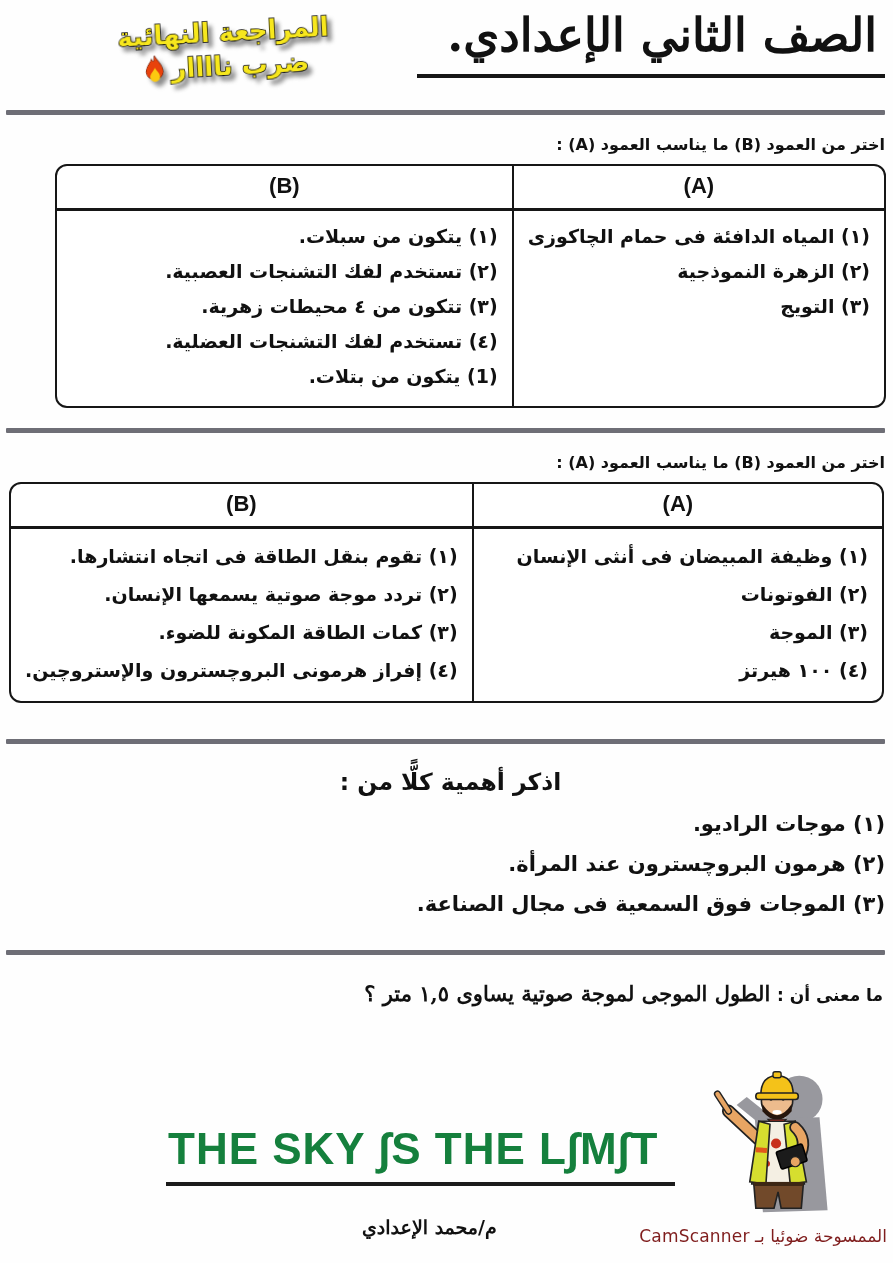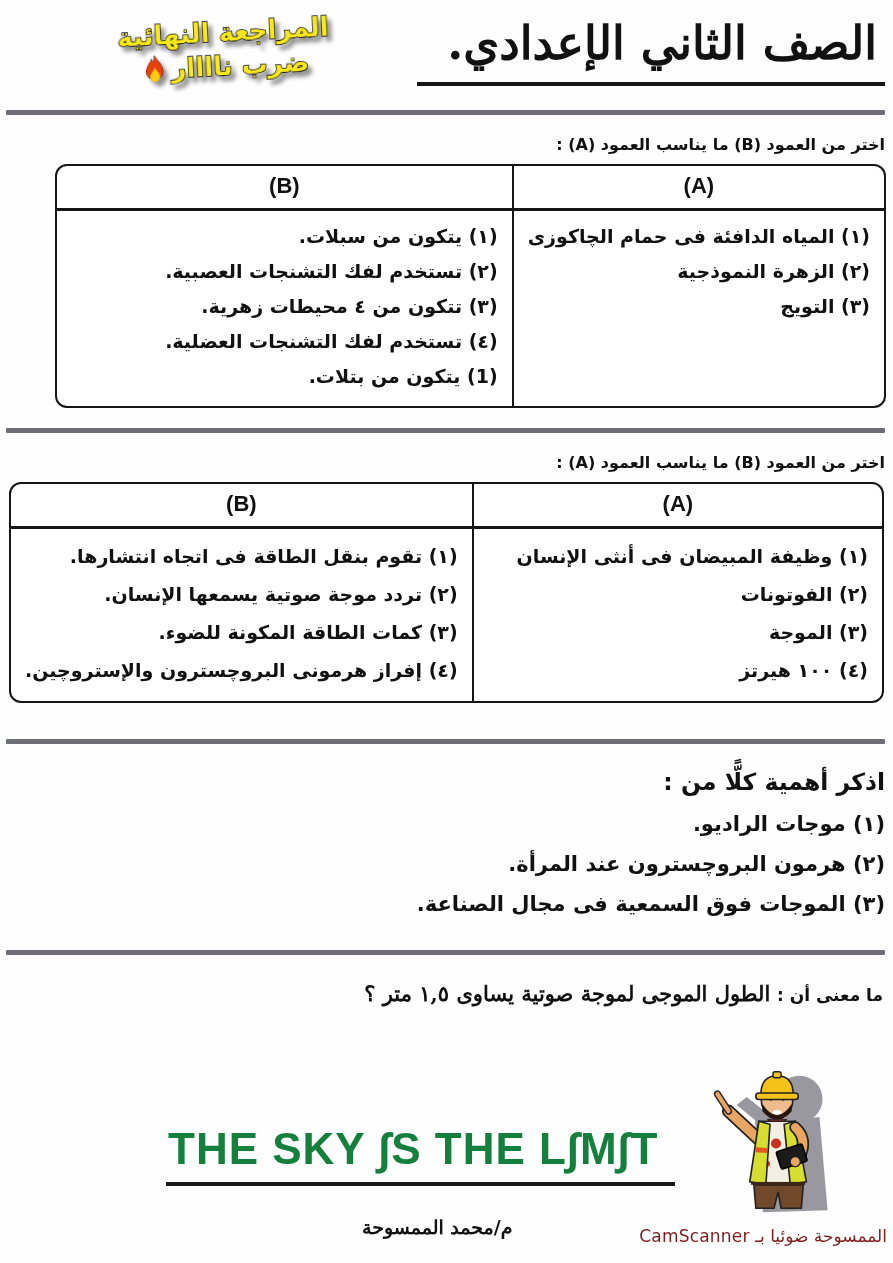--- a/index.html
+++ b/index.html
@@ -4,21 +4,21 @@
 <style>
   html,body{margin:0;padding:0;background:#ffffff;}
   .page{
     position:relative;width:893px;height:1263px;background:#fefefe;
     font-family:"DejaVu Sans","Liberation Sans",sans-serif;color:#111;
     direction:rtl;overflow:hidden;
   }
 
   
   .title{
-    position:absolute;top:16px;right:8px;margin:0;
+    position:absolute;top:8px;right:8px;margin:0;
     font-size:46px;font-weight:bold;letter-spacing:-1px;
     border-bottom:4px solid #161616;padding:0 8px 12px 30px;
     font-family:"DejaVu Serif","Liberation Serif",serif;
   }
   .stamp{
     position:absolute;top:16px;left:118px;transform:rotate(-3deg);
     text-align:center;font-weight:800;font-size:26px;line-height:1.3;
     color:#f7e71d;-webkit-text-stroke:1.4px #000;paint-order:stroke fill;
     filter:drop-shadow(4px 5px 2px #8f8f8f);white-space:nowrap;
   }
@@ -29,21 +29,21 @@
   .rule{height:5px;background:#6e6e76;margin:0 8px 0 6px;border-radius:1px;}
   .r1{margin-top:110px;}
   .r2{margin-top:20px;}
   .r3{margin-top:36px;}
   .r4{margin-top:26px;}
 
   
   .qheading{
     margin:20px 8px 10px 0;font-size:16px;font-weight:bold;letter-spacing:0;
   }
-  .impheading{margin:24px 8px 8px 16px;font-size:23.5px;font-weight:bold;}
+  .impheading{margin:24px 8px 8px 16px;font-size:23.5px;font-weight:bold;text-align:center;}
 
   
   .tbl-frame{border:2.5px solid #161616;border-radius:12px;overflow:hidden;background:#fff;}
   .t1{margin:8px 55px 0 7px;margin-right:55px;margin-left:7px;}
   
   .t1{margin:8px 7px 0 55px;}
   .t2{margin:10px 9px 0 9px;}
   table{width:100%;border-collapse:collapse;}
   th{
     font-size:22px;font-weight:bold;text-align:center;
@@ -182,21 +182,21 @@
 
   <div class="rule r4"></div>
 
   <div class="meaning">
     <span class="label">ما معنى أن :</span>
     <span class="text">الطول الموجى لموجة صوتية يساوى ١,٥ متر ؟</span>
   </div>
 
   <div class="footer">
     <div class="motto">THE SKY ∫S THE L∫M∫T</div>
-    <div class="signature">م/محمد الممسوحة</div>
+    <div class="signature">م/محمد الإعدادي</div>
   </div>
 
   <svg class="worker" viewBox="0 0 190 165">
 
     <g fill="#98989e">
       <circle cx="122" cy="40" r="23"></circle>
       <path d="M78 60 L142 58 L150 150 L86 152 Z"></path>
       <path d="M92 72 L60 46 L70 38 L100 62 Z"></path>
     </g>
 

